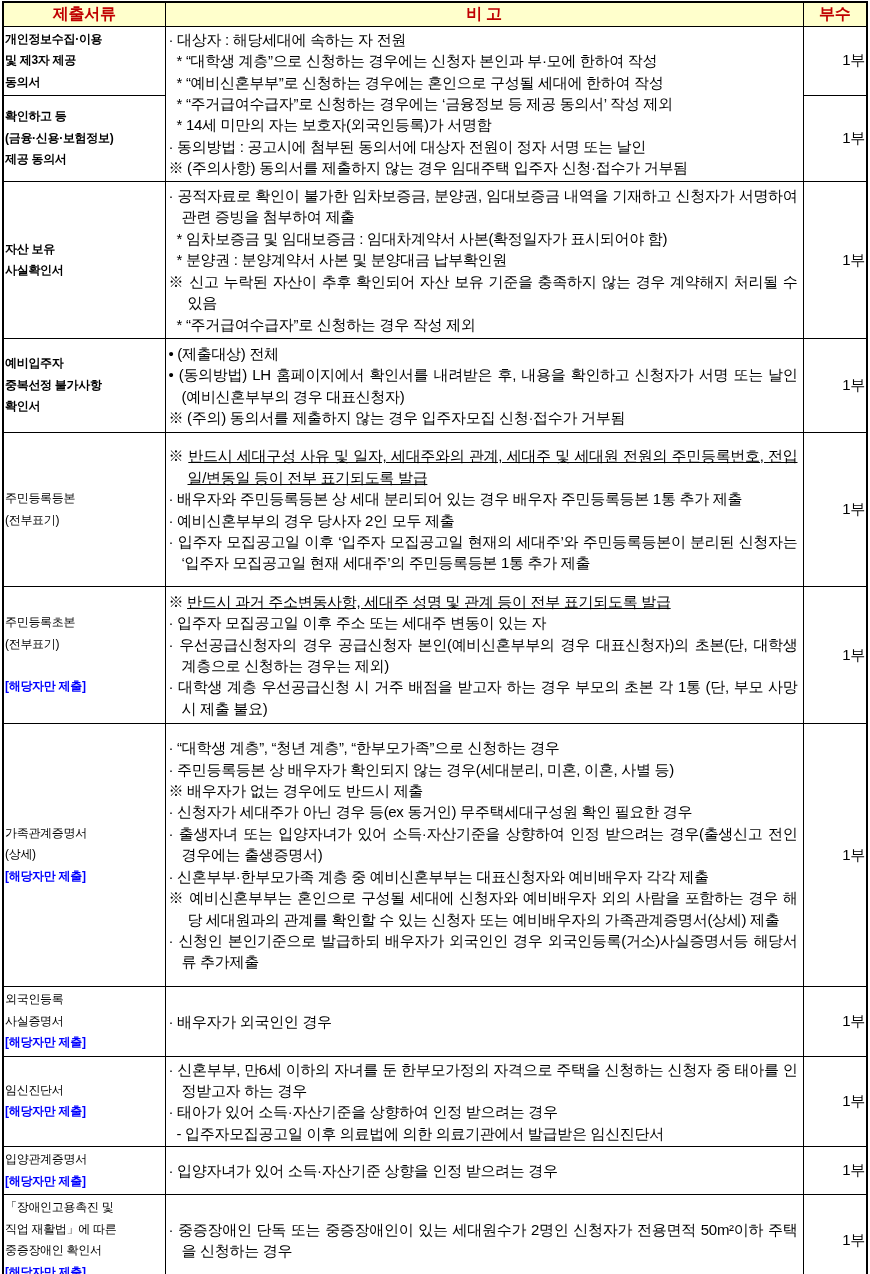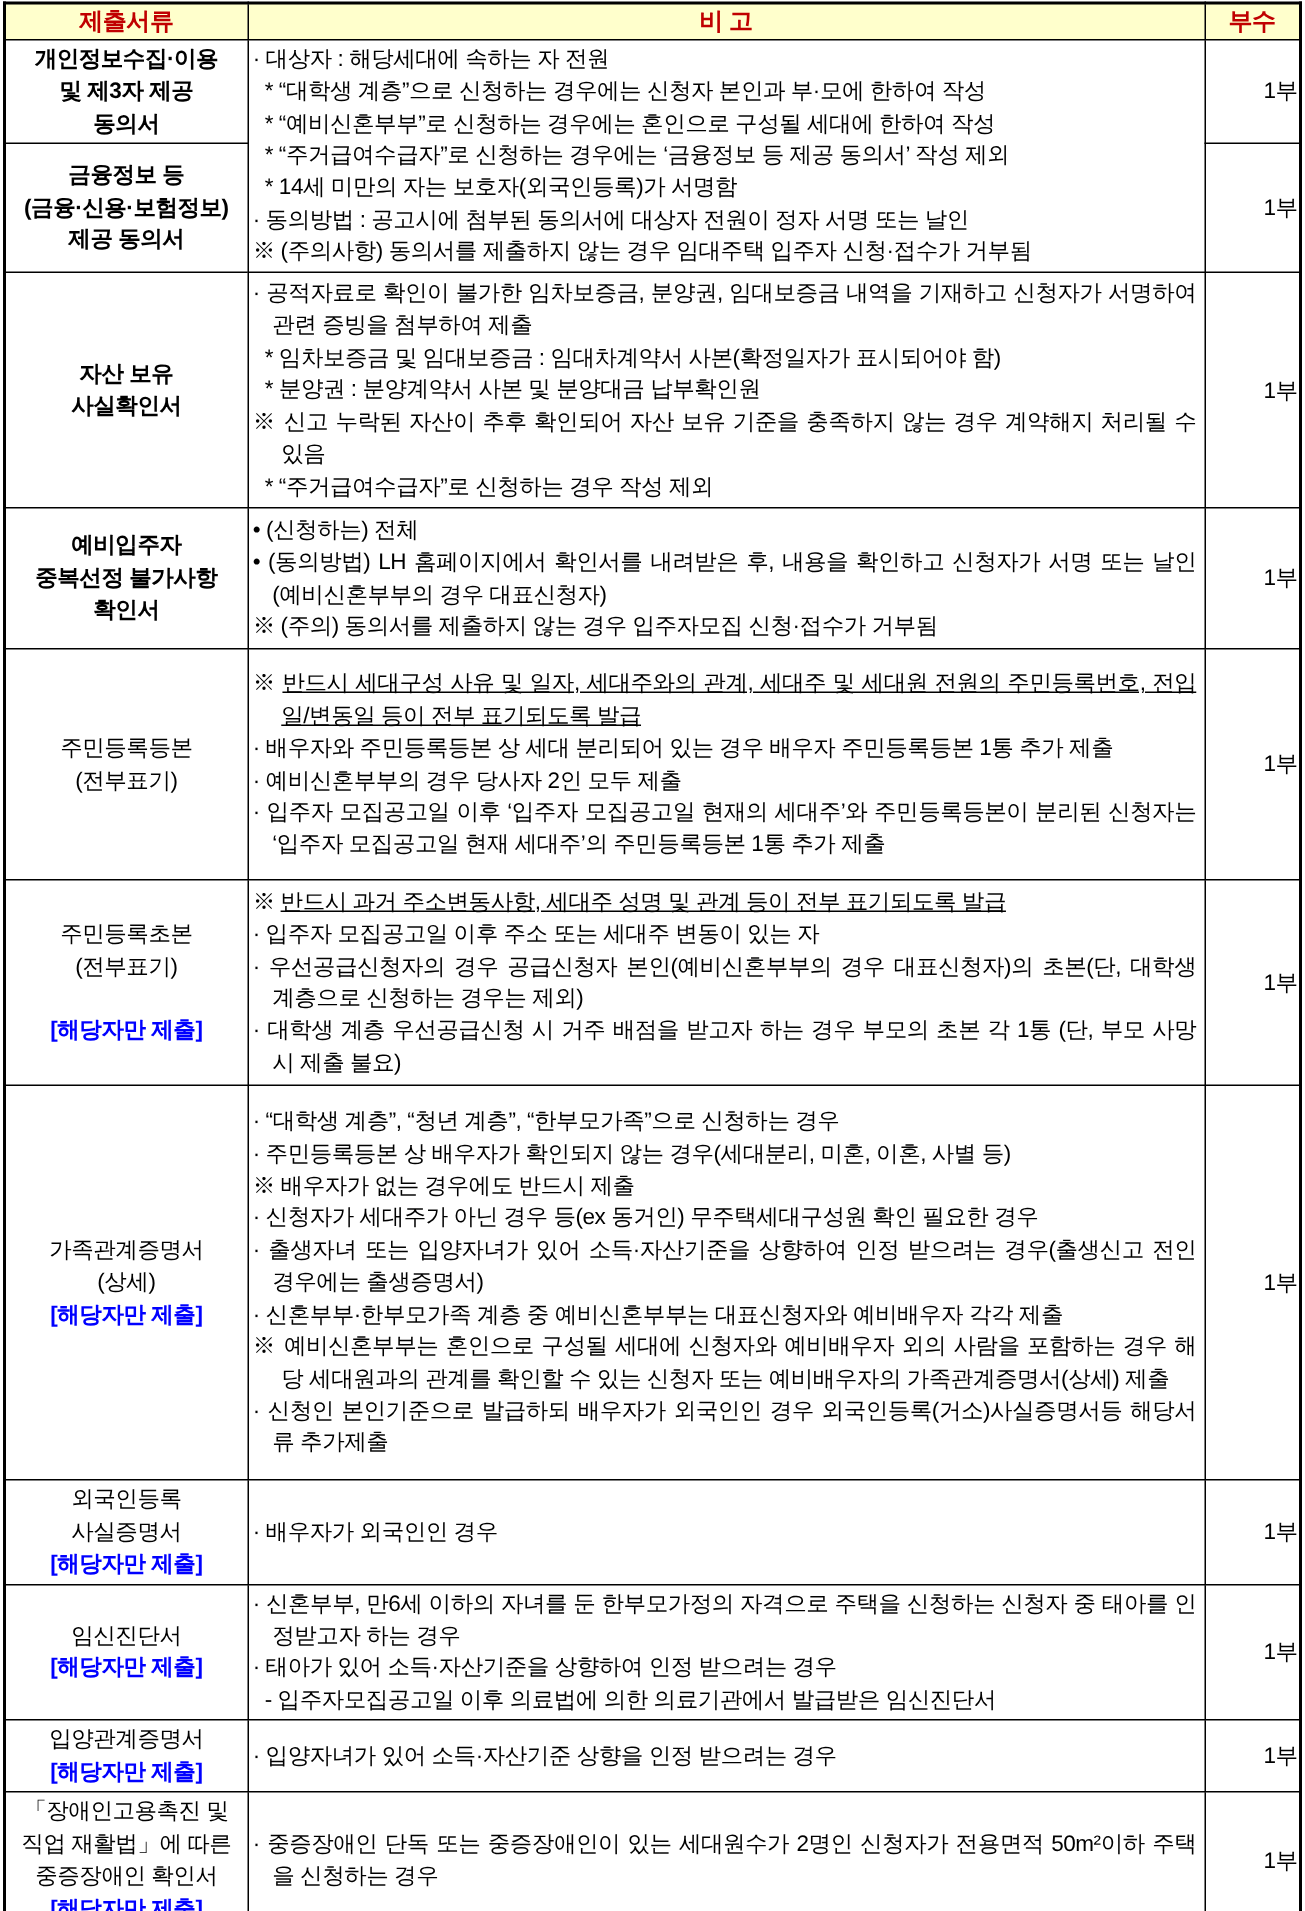--- a/index.html
+++ b/index.html
@@ -41,23 +41,22 @@
   tbody tr:nth-child(3){height:157px;}
   tbody tr:nth-child(4){height:94px;}
   tbody tr:nth-child(5){height:154px;}
   tbody tr:nth-child(6){height:137px;}
   tbody tr:nth-child(7){height:263px;}
   tbody tr:nth-child(8){height:68px;margin-left:16px;}
   tbody tr:nth-child(9){height:87px;}
   tbody tr:nth-child(10){height:45px;padding-left:34px;}
   tbody tr:nth-child(11){height:89px;}
   td.doc{
-    text-align:center;
-    vertical-align:middle;
-    font-size:15px;
+    vertical-align:middle;
+    font-size:12px;
     padding:2px 1px;
   }
   .doc-line{line-height:21.5px;white-space:nowrap;}
   .doc-line.bold{font-weight:bold;}
   .doc-line.blue{color:var(--note-blue);font-weight:bold;}
   .doc-line.blank{height:21px;}
   td.remark{
     vertical-align:middle;
     font-size:15px;
     padding:2px 5px 2px 3px;
@@ -107,21 +106,21 @@
           <div class="rline p-star"><span class="">* “예비신혼부부”로 신청하는 경우에는 혼인으로 구성될 세대에 한하여 작성</span></div>
           <div class="rline p-star"><span class="">* “주거급여수급자”로 신청하는 경우에는 ‘금융정보 등 제공 동의서’ 작성 제외</span></div>
           <div class="rline p-star"><span class="">* 14세 미만의 자는 보호자(외국인등록)가 서명함</span></div>
           <div class="rline p-dot"><span class="">· </span><span class="bold">동의방법</span><span class=""> : 공고시에 첨부된 동의서에 대상자 전원이 </span><span class="bold">정자 서명 또는 날인</span></div>
           <div class="rline p-ref"><span class="bold">※ (주의사항) 동의서를 제출하지 않는 경우 임대주택 입주자 신청·접수가 거부됨</span></div>
         </td>
         <td class="copies">1부</td>
       </tr>
       <tr>
         <td class="doc">
-          <div class="doc-line bold">금융정보 등</div>
+          <div class="doc-line bold">확인하고 등</div>
           <div class="doc-line bold">(금융·신용·보험정보)</div>
           <div class="doc-line bold">제공 동의서</div>
         </td>
         <td class="copies">1부</td>
       </tr>
       <tr>
         <td class="doc">
           <div class="doc-line bold">자산 보유</div>
           <div class="doc-line bold">사실확인서</div>
         </td>
@@ -134,21 +133,21 @@
         </td>
         <td class="copies">1부</td>
       </tr>
       <tr>
         <td class="doc">
           <div class="doc-line bold">예비입주자</div>
           <div class="doc-line bold">중복선정 불가사항</div>
           <div class="doc-line bold">확인서</div>
         </td>
         <td class="remark">
-          <div class="rline p-bullet"><span class="">• </span><span class="bold">(신청하는)</span><span class=""> 전체</span></div>
+          <div class="rline p-bullet"><span class="">• </span><span class="bold">(제출대상)</span><span class=""> 전체</span></div>
           <div class="rline p-bullet"><span class="">• </span><span class="bold">(동의방법)</span><span class=""> LH 홈페이지에서 확인서를 내려받은 후, 내용을 확인하고 </span><span class="bold">신청자가 서명 또는 날인</span><span class=""> (예비신혼부부의 경우 대표신청자)</span></div>
           <div class="rline p-ref"><span class="">※ </span><span class="bold">(주의)</span><span class=""> 동의서를 제출하지 않는 경우 입주자모집 신청·접수가 거부됨</span></div>
         </td>
         <td class="copies">1부</td>
       </tr>
       <tr>
         <td class="doc">
           <div class="doc-line">주민등록등본</div>
           <div class="doc-line">(전부표기)</div>
         </td>

